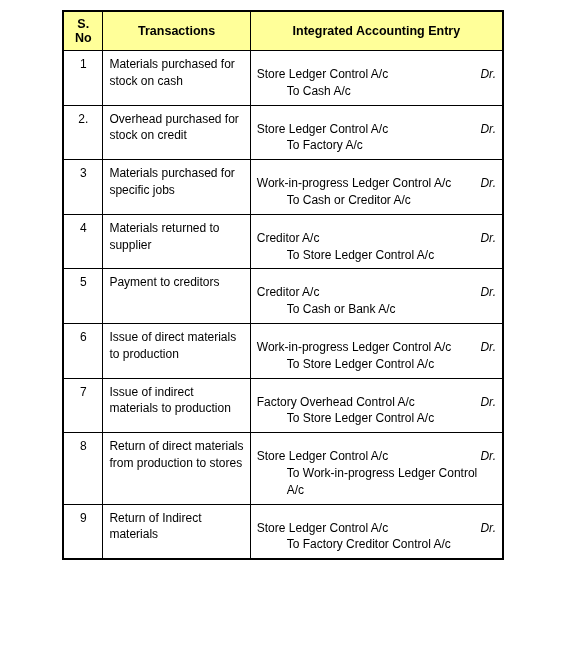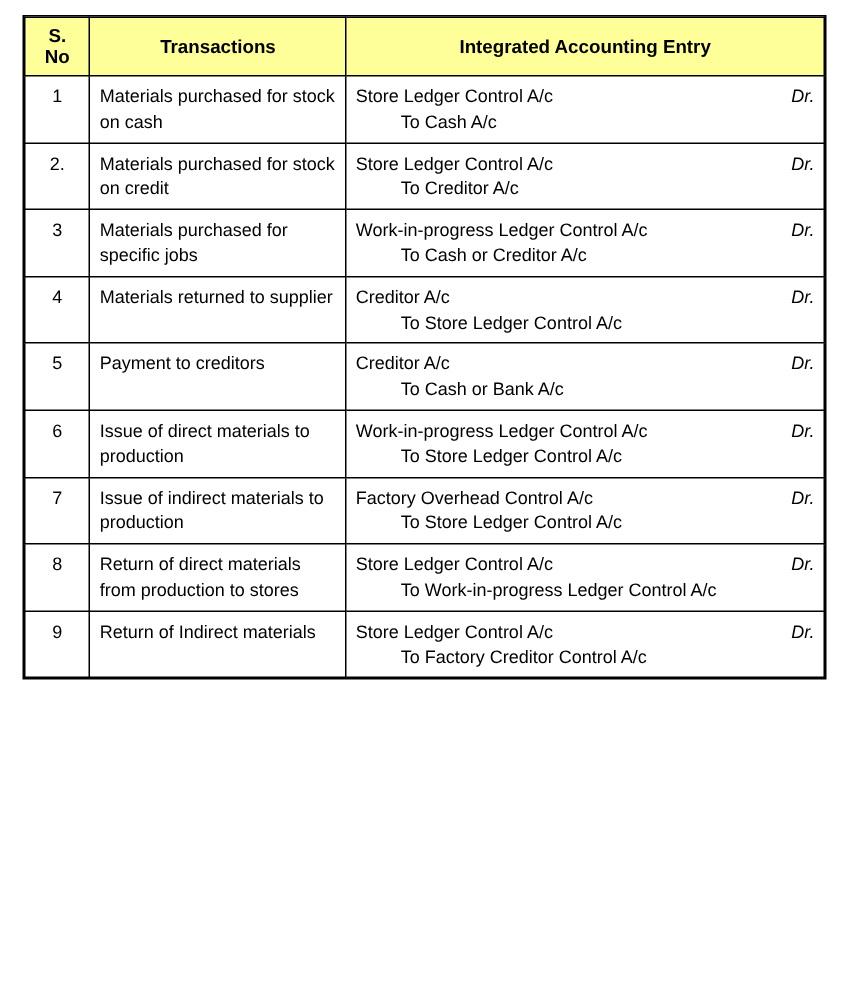--- a/index.html
+++ b/index.html
@@ -12,21 +12,21 @@
       font-family: Arial, sans-serif;
       font-size: 12px;
       background: #fff;
       display: flex;
       justify-content: center;
       align-items: flex-start;
       padding: 10px;
     }
 
     .table-container {
-      width: 536px;
+      width: 442px;
       border: 1.5px solid #000;
     }
 
     table {
       width: 100%;
       border-collapse: collapse;
     }
 
     thead tr th {
       background-color: #ffff99;
@@ -56,20 +56,21 @@
     }
 
     .col-entry {
       width: 328px;
     }
 
     .entry-line {
       display: flex;
       justify-content: space-between;
       align-items: center;
+      margin-top: 10px;
     }
 
     .entry-line .entry-text {
       flex: 1;
     }
 
     .entry-line .dr {
       font-weight: normal;
       white-space: nowrap;
       padding-left: 4px;
@@ -107,27 +108,27 @@
           <td class="col-entry">
             <div class="entry-line">
               <span class="entry-text">Store Ledger Control A/c</span>
               <span class="dr">Dr.</span>
             </div>
             <div class="entry-second">To Cash A/c</div>
           </td>
         </tr>
         <tr>
           <td class="col-sno">2.</td>
-          <td class="col-trans">Materials purchased for stock on credit</td>
-          <td class="col-entry">
-            <div class="entry-line">
-              <span class="entry-text">Store Ledger Control A/c</span>
-              <span class="dr">Dr.</span>
-            </div>
-            <div class="entry-second">To Creditor A/c</div>
+          <td class="col-trans">Overhead purchased for stock on credit</td>
+          <td class="col-entry">
+            <div class="entry-line">
+              <span class="entry-text">Store Ledger Control A/c</span>
+              <span class="dr">Dr.</span>
+            </div>
+            <div class="entry-second">To Factory A/c</div>
           </td>
         </tr>
         <tr>
           <td class="col-sno">3</td>
           <td class="col-trans">Materials purchased for specific jobs</td>
           <td class="col-entry">
             <div class="entry-line">
               <span class="entry-text">Work-in-progress Ledger Control A/c</span>
               <span class="dr">Dr.</span>
             </div>

